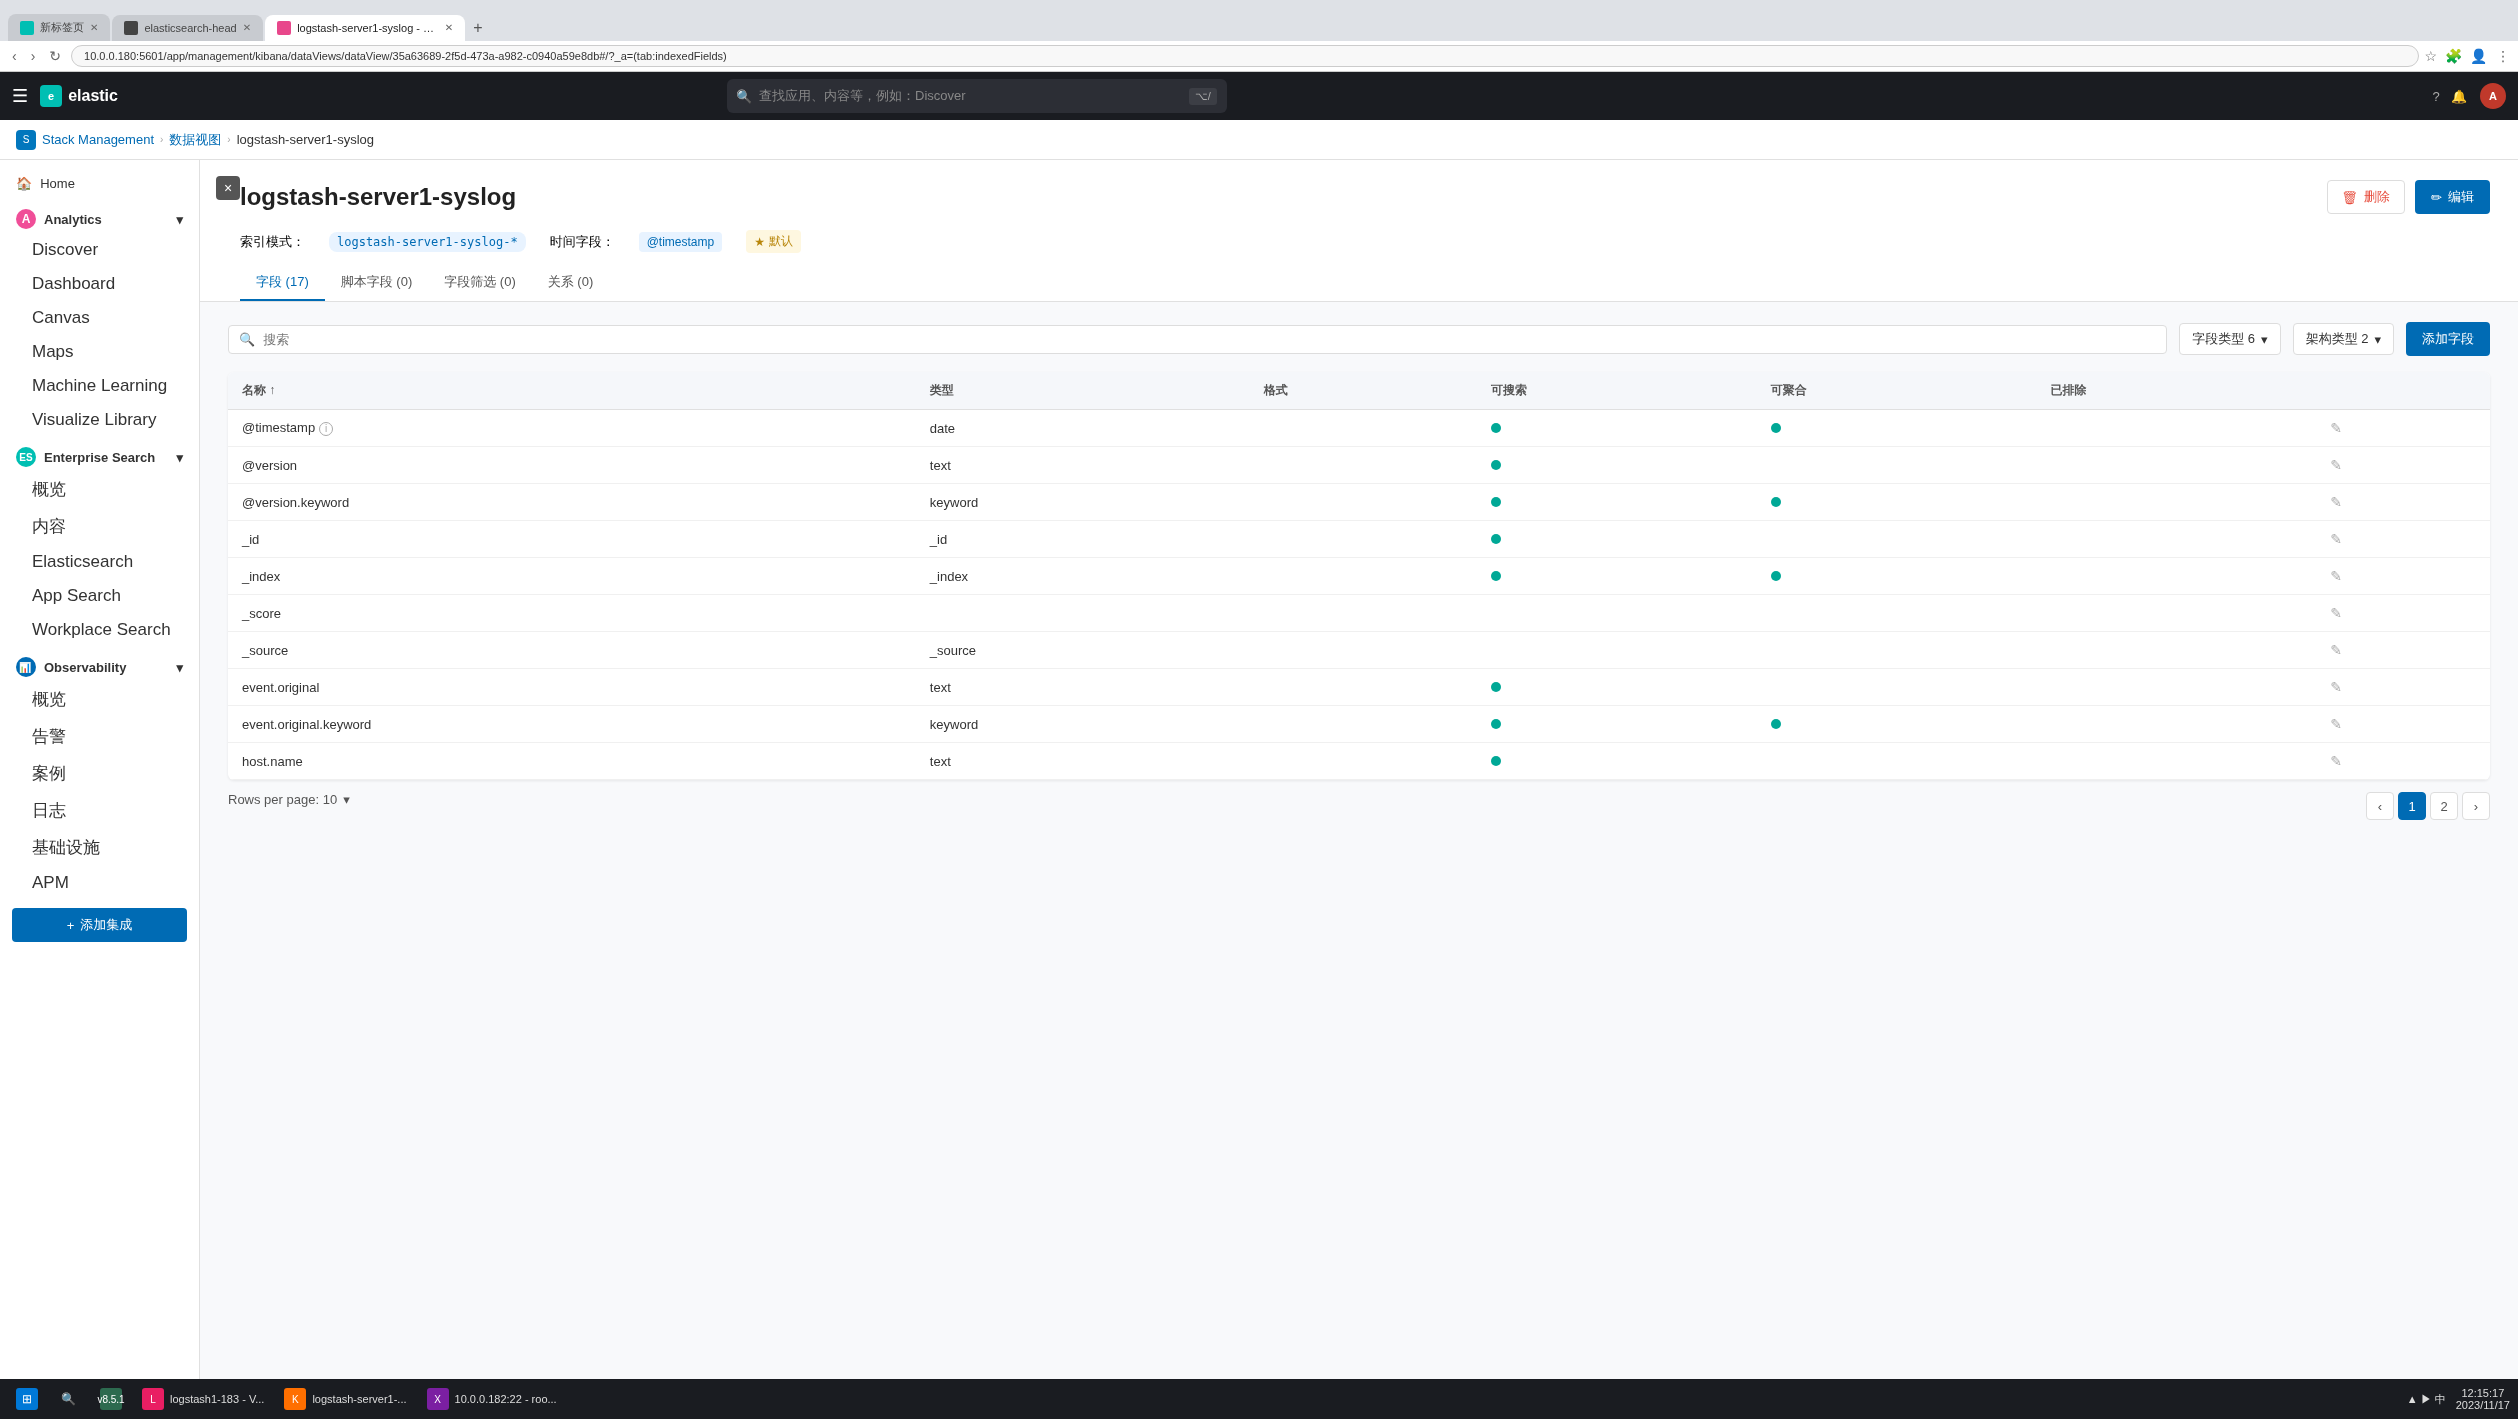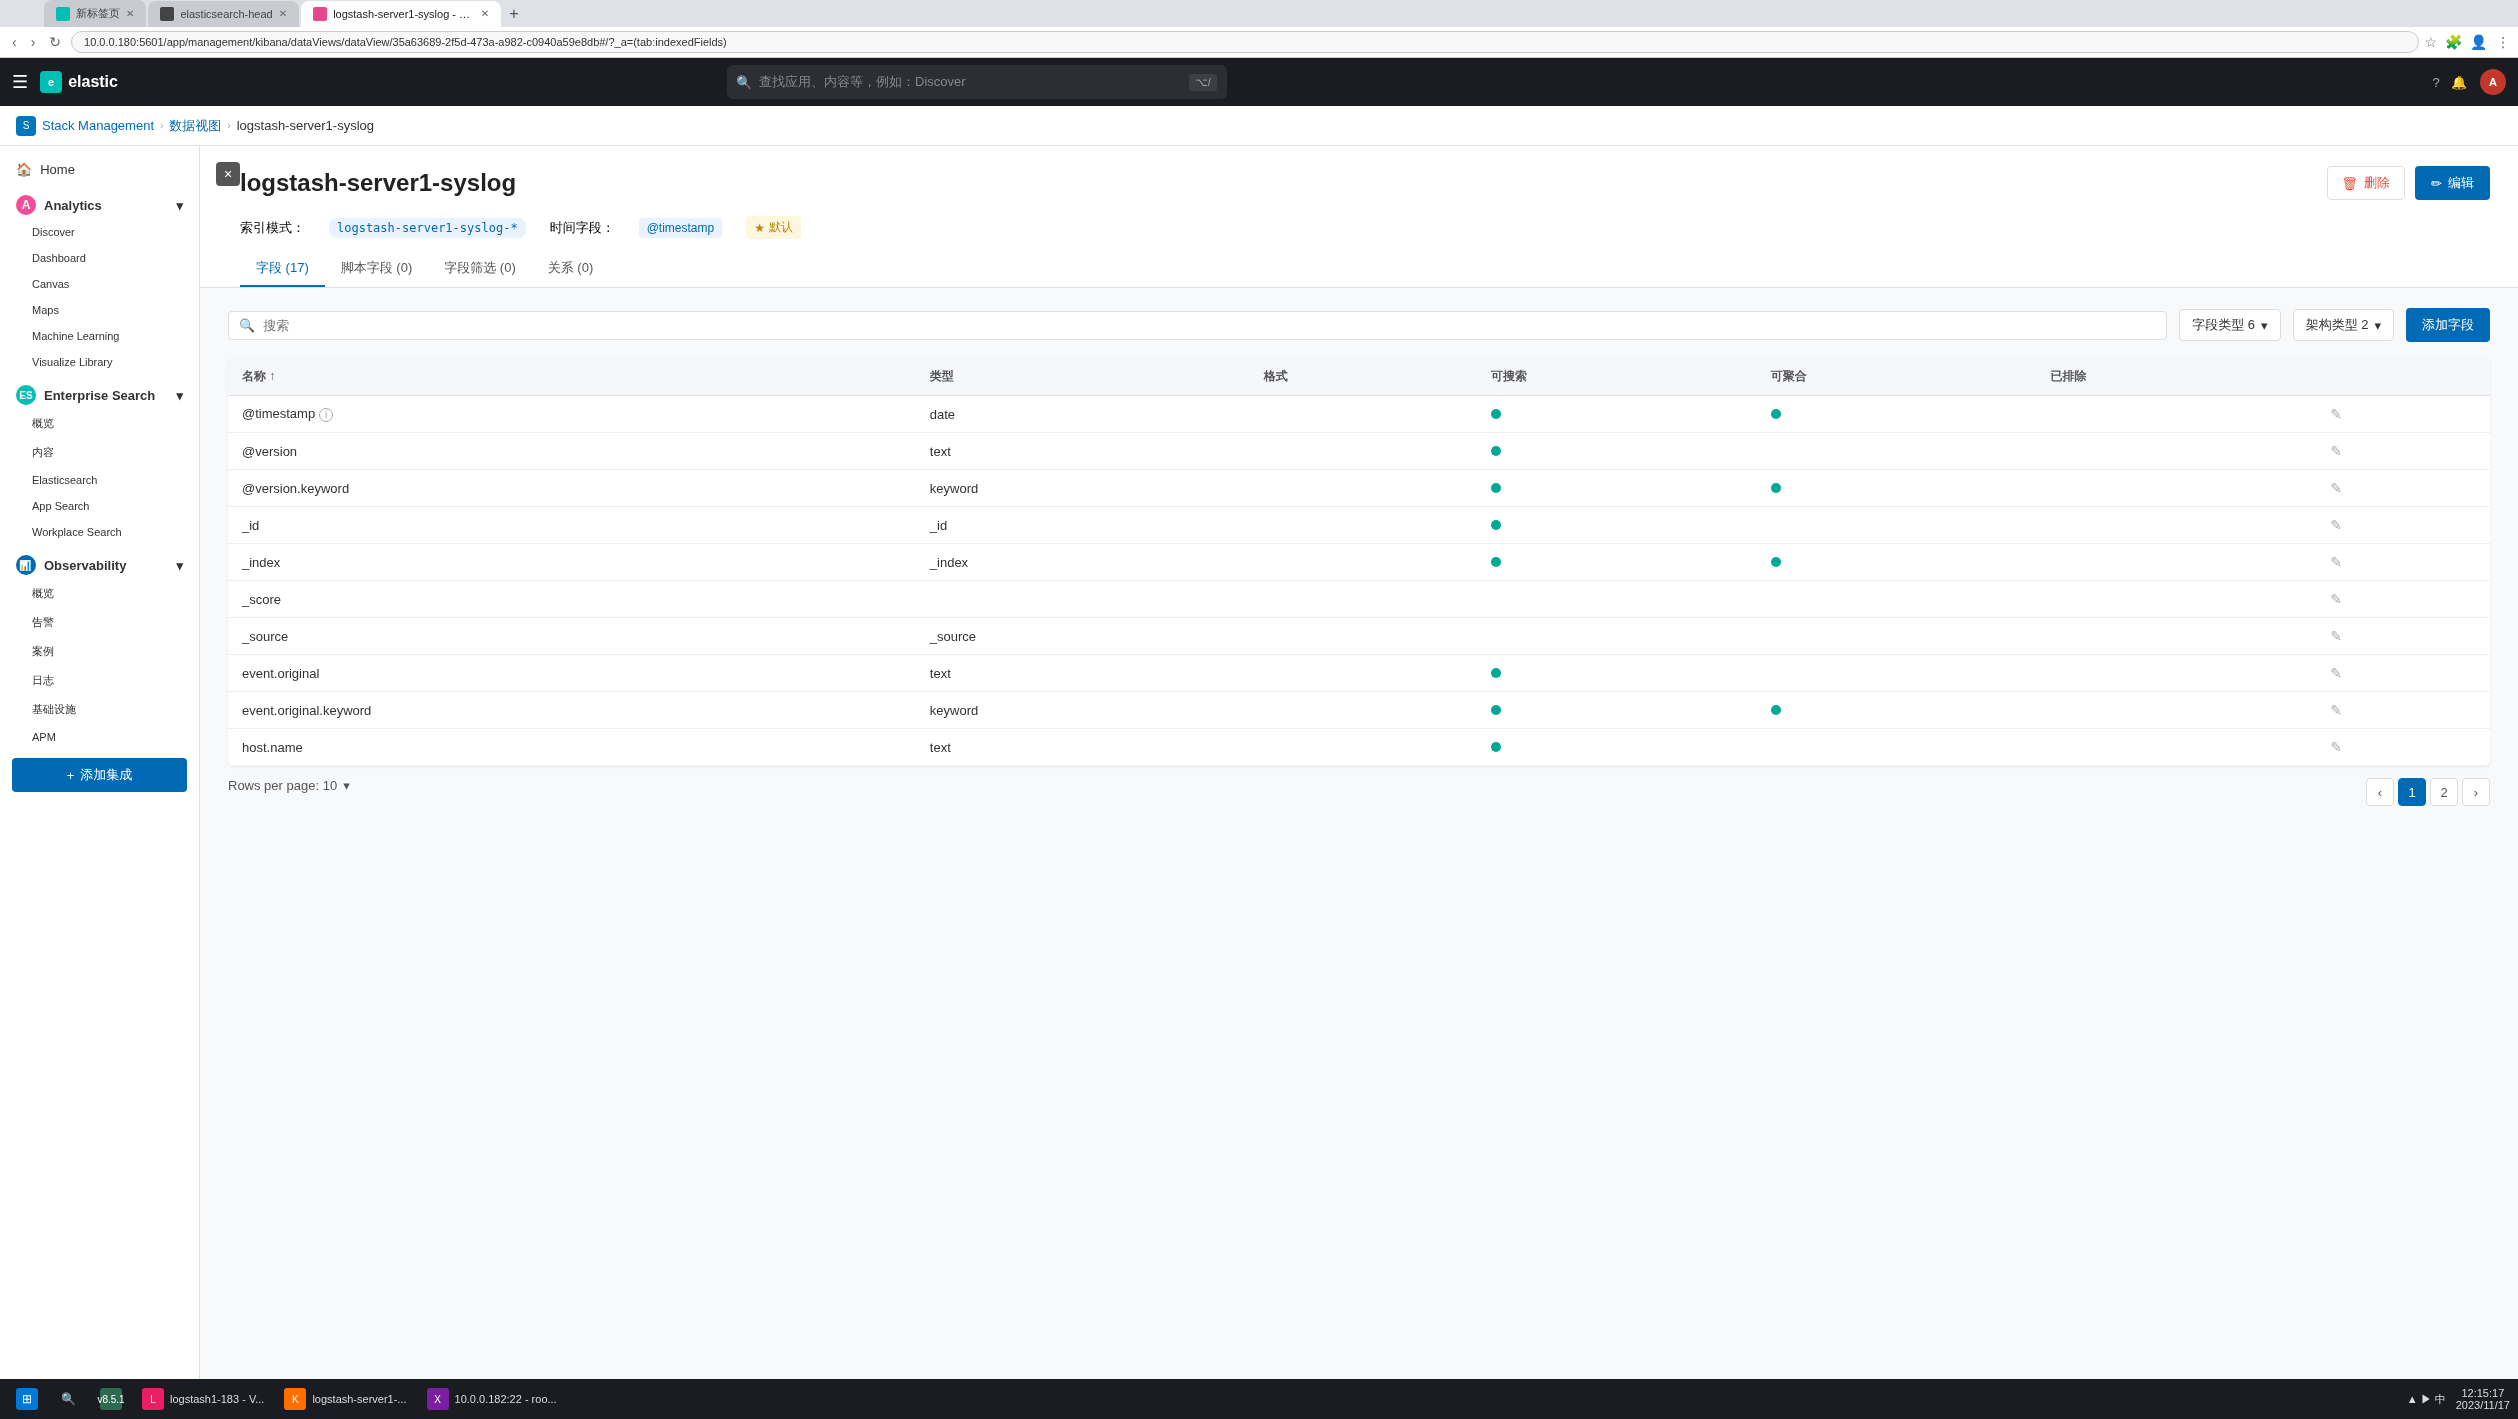--- a/index.html
+++ b/index.html
@@ -1,20 +1,20 @@
 <!DOCTYPE html>
 <html><head>
   <meta charset="utf-8">
   <style>
     * { box-sizing: border-box; margin: 0; padding: 0; }
     body { font-family: -apple-system, BlinkMacSystemFont, 'Segoe UI', sans-serif; font-size: 13px; background: #f0f4f9; overflow: hidden; }
 
     
     .browser-chrome { background: #dee1e6; width: 100%; }
-    .tabs-bar { display: flex; align-items: center; padding: 0 8px 0; gap: 2px; margin-left: 36px; }
+    .tabs-bar { display: flex; align-items: center; padding: 14px 8px 0; gap: 2px; }
     .tab { display: flex; align-items: center; gap: 6px; padding: 6px 12px; border-radius: 8px 8px 0 0; font-size: 12px; max-width: 200px; cursor: pointer; }
     .tab.inactive { background: #c8cbd0; color: #444; }
     .tab.active { background: #fff; color: #222; }
     .tab-favicon { width: 14px; height: 14px; border-radius: 2px; flex-shrink: 0; }
     .tab-favicon.elastic { background: #00bfb3; }
     .tab-favicon.es-head { background: #444; }
     .tab-favicon.kibana { background: #e8478b; }
     .tab-title { flex: 1; overflow: hidden; text-overflow: ellipsis; white-space: nowrap; font-size: 11px; }
     .tab-close { font-size: 10px; color: #666; cursor: pointer; }
     .tab-new { background: none; border: none; font-size: 16px; color: #555; cursor: pointer; padding: 0 6px; }
@@ -46,21 +46,21 @@
     .breadcrumb-current { color: #333; }
 
     
     .content-area { display: flex; flex: 1; overflow: hidden; }
 
     
     .sidebar { width: 200px; background: #fff; border-right: 1px solid #e0e0e0; overflow-y: auto; flex-shrink: 0; padding: 8px 0; }
     .sidebar-item { display: flex; align-items: center; gap: 8px; padding: 8px 16px; cursor: pointer; color: #333; font-size: 13px; }
     .sidebar-section { display: flex; align-items: center; justify-content: space-between; padding: 10px 16px 4px; cursor: pointer; font-size: 13px; font-weight: 600; color: #333; }
     .sidebar-section-icon { width: 20px; height: 20px; border-radius: 50%; display: flex; align-items: center; justify-content: center; font-size: 12px; }
-    .sidebar-sub-item { padding: 7px 16px 7px 32px; cursor: pointer; color: #333; font-size: 11px; }
+    .sidebar-sub-item { padding: 7px 16px 7px 32px; cursor: pointer; color: #333; font-size: 17px; }
     .add-integration-btn { margin: 8px 12px; background: #006bb4; color: #fff; border: none; border-radius: 4px; padding: 8px; width: calc(100% - 24px); cursor: pointer; font-size: 13px; display: flex; align-items: center; justify-content: center; gap: 6px; }
 
     
     .main-content { flex: 1; overflow-y: auto; background: #f8f9fb; padding: 0; }
     .page-header { background: #fff; padding: 20px 28px 0; border-bottom: 1px solid #e0e0e0; position: relative; }
     .close-btn { position: absolute; top: 16px; left: 16px; width: 24px; height: 24px; background: #555; color: #fff; border-radius: 4px; display: flex; align-items: center; justify-content: center; font-size: 14px; cursor: pointer; }
     .page-title-row { display: flex; align-items: center; justify-content: space-between; margin-bottom: 16px; padding-left: 12px; }
     .page-title { font-size: 24px; font-weight: 600; color: #222; }
     .header-actions { display: flex; gap: 10px; }
     .btn-delete { background: #fff; border: 1px solid #ddd; color: #e74c3c; padding: 7px 14px; border-radius: 4px; cursor: pointer; display: flex; align-items: center; gap: 6px; font-size: 13px; }

